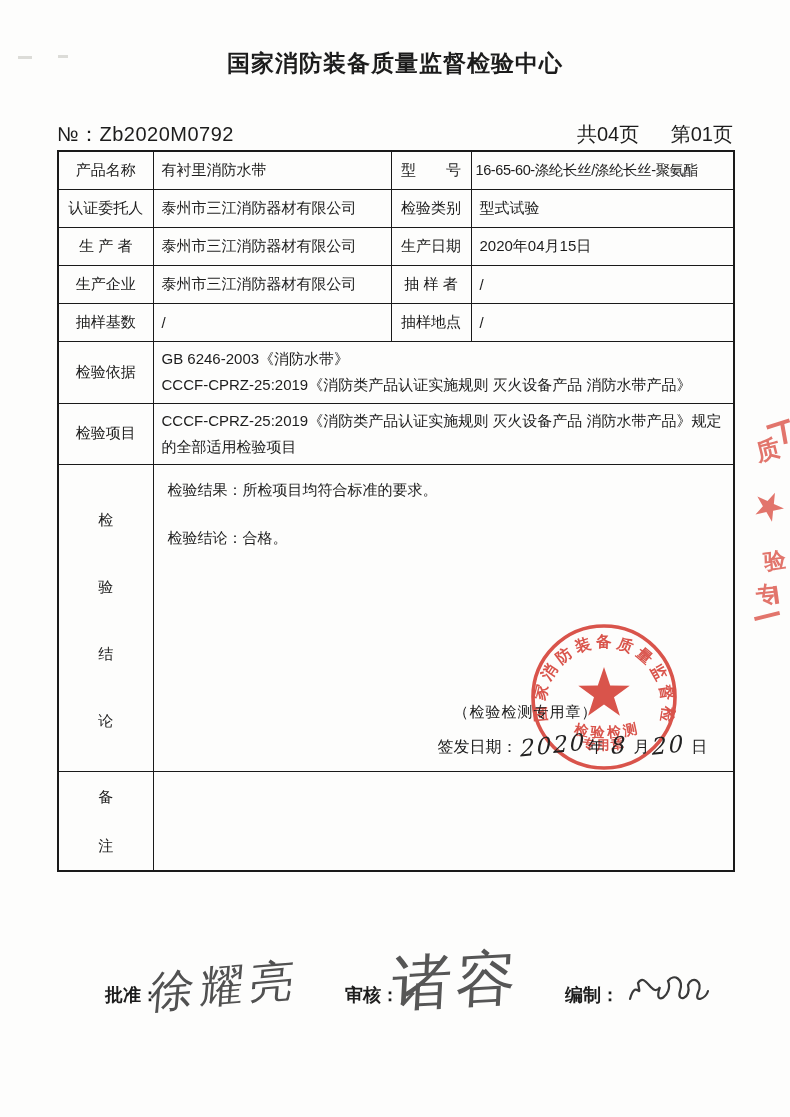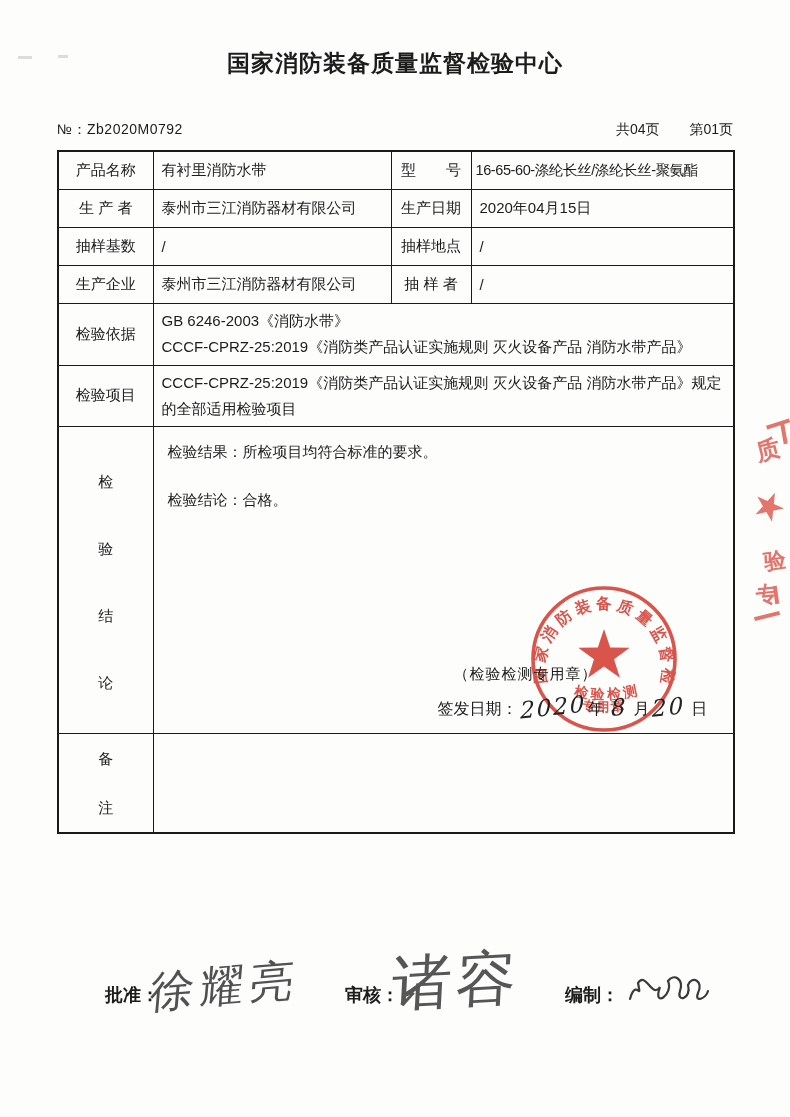--- a/index.html
+++ b/index.html
@@ -5,21 +5,21 @@
   * { margin:0; padding:0; box-sizing:border-box; }
   html,body { width:790px; height:1117px; overflow:hidden; }
   body { background:#fdfdfc; font-family:"Liberation Sans","DejaVu Sans",sans-serif; color:#1c1c1c; position:relative; }
   .page { position:absolute; inset:0; }
 
   
   .org-title { position:absolute; top:48px; left:0; width:100%; text-align:center;
     font-size:23px; font-weight:bold; letter-spacing:1px; }
   .report-title { position:absolute; top:84px; left:0; width:100%; text-align:center;
     font-size:29px; font-weight:bold; letter-spacing:12px; text-indent:12px; }
-  .meta-row { position:absolute; top:121px; left:57px; right:57px; height:22px; font-size:14px; }
+  .meta-row { position:absolute; top:121px; left:57px; right:57px; height:22px; font-size:20px; }
   .report-no { position:absolute; left:0; top:0; letter-spacing:.5px; }
   .page-info { position:absolute; right:0; top:0; }
   .page-info span { margin-left:26px; }
 
   
   table.report { position:absolute; left:57px; top:150px; width:676px;
     border-collapse:collapse; table-layout:fixed; }
   table.report, table.report td { border:1.6px solid #1a1a1a; }
   table.report { border-width:2.4px; }
   td { font-size:15px; vertical-align:middle; overflow:hidden; }
@@ -95,35 +95,41 @@
         <col style="width:263px">
       </colgroup>
     <tbody>
       <tr class="r">
         <td class="lbl">产品名称</td>
         <td class="val">有衬里消防水带</td>
         <td class="lbl">型　　号</td>
         <td class="val" style="font-size:14.5px;padding-left:4px;letter-spacing:-0.4px;">16-65-60-涤纶长丝/涤纶长丝-聚氨酯</td>
       </tr>
       <tr class="r">
+        <td class="lbl">认证委托人</td>
+        <td class="val">泰州市三江消防器材有限公司</td>
+        <td class="lbl">检验类别</td>
+        <td class="val">型式试验</td>
+      </tr>
+      <tr class="r">
         <td class="lbl">生 产 者</td>
         <td class="val">泰州市三江消防器材有限公司</td>
         <td class="lbl">生产日期</td>
         <td class="val">2020年04月15日</td>
       </tr>
       <tr class="r">
+        <td class="lbl">生产企业</td>
+        <td class="val">泰州市三江消防器材有限公司</td>
+        <td class="lbl">抽 样 者</td>
+        <td class="val">/</td>
+      </tr>
+      <tr class="r">
         <td class="lbl">抽样基数</td>
         <td class="val">/</td>
         <td class="lbl">抽样地点</td>
-        <td class="val">/</td>
-      </tr>
-      <tr class="r">
-        <td class="lbl">生产企业</td>
-        <td class="val">泰州市三江消防器材有限公司</td>
-        <td class="lbl">抽 样 者</td>
         <td class="val">/</td>
       </tr>
       <tr class="r-basis">
         <td class="lbl">检验依据</td>
         <td class="val multi" colspan="3">
           <div>GB 6246-2003《消防水带》</div>
           <div>CCCF-CPRZ-25:2019《消防类产品认证实施规则 灭火设备产品 消防水带产品》</div>
         </td>
       </tr>
       <tr class="r-items">

